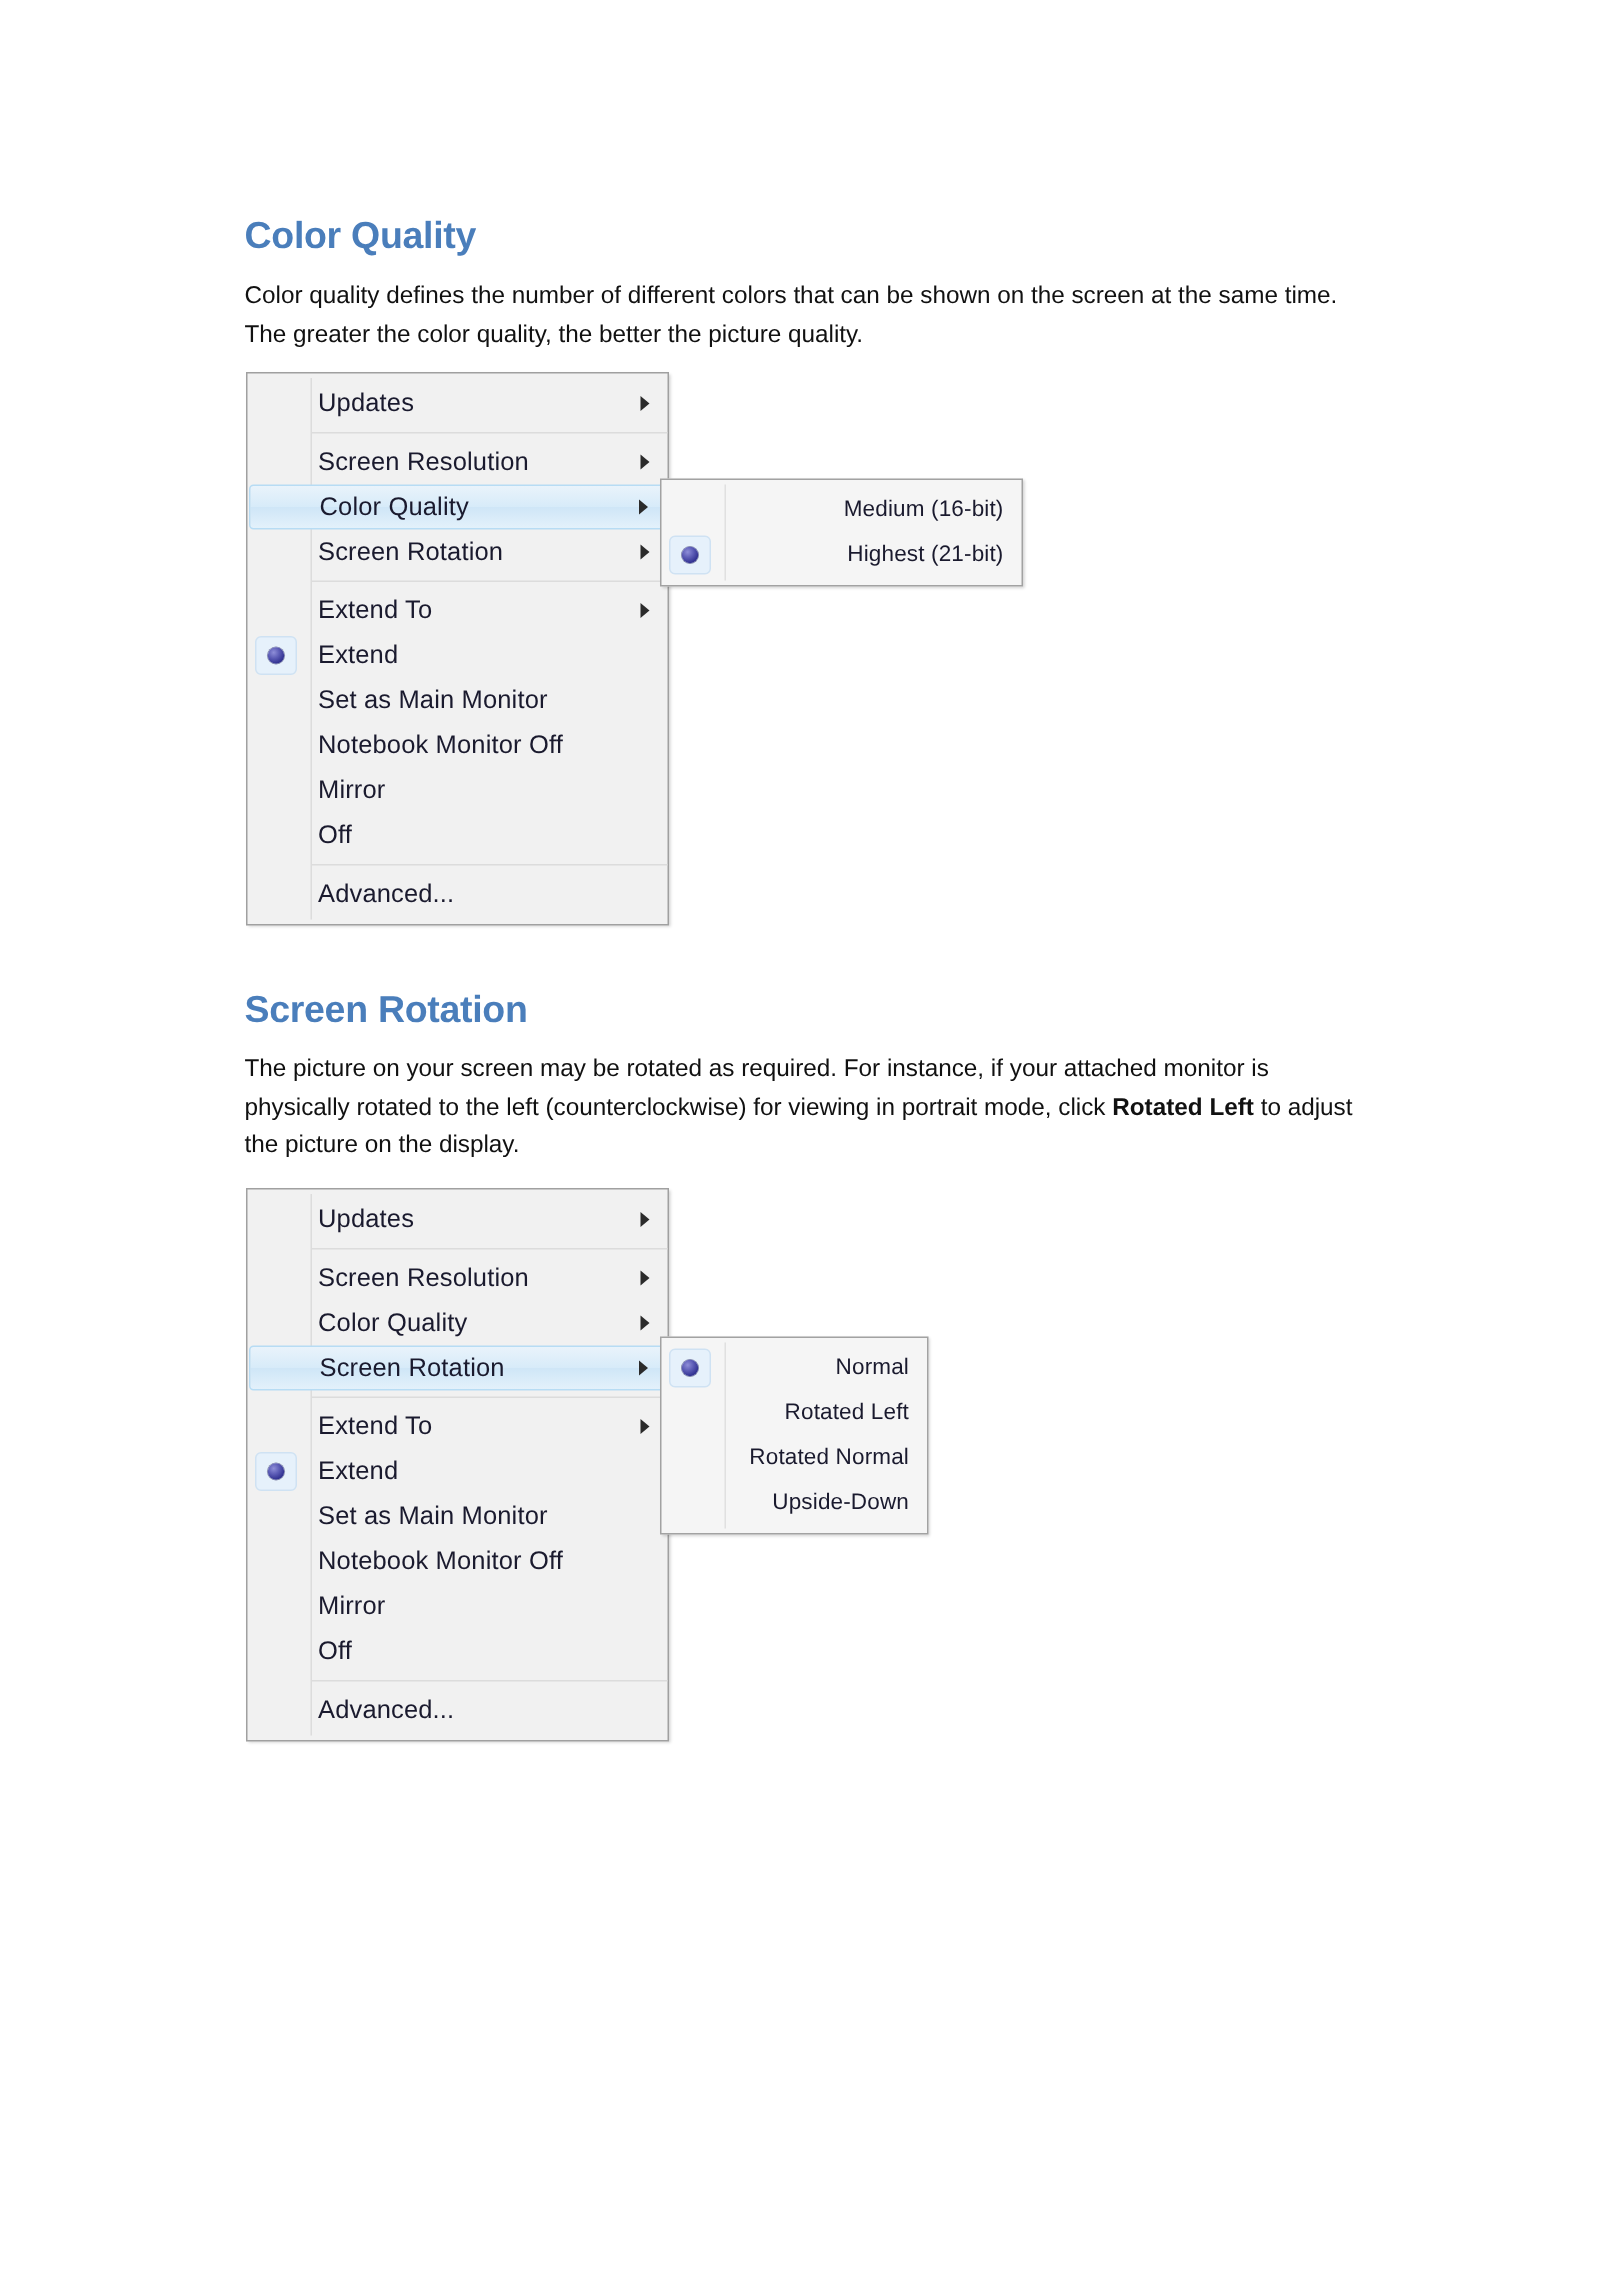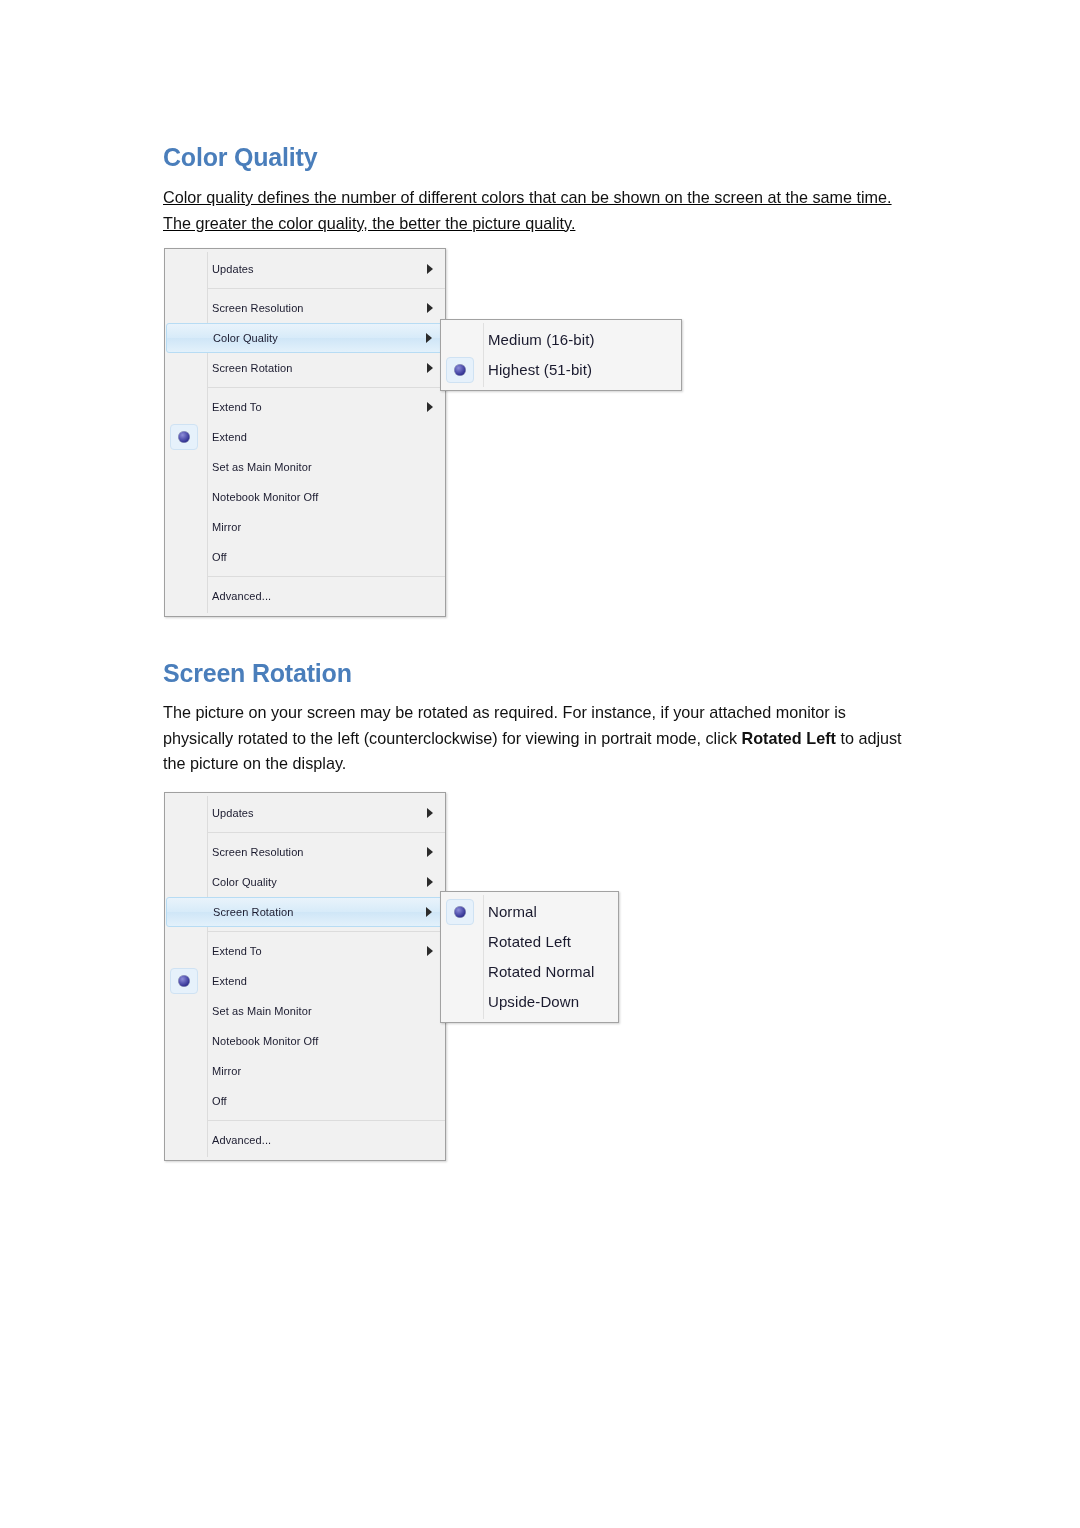--- a/index.html
+++ b/index.html
@@ -47,21 +47,21 @@
   }
   p.body-text b { font-weight: bold; }
 
   
   .menu {
     position: absolute;
     background: #f1f1f1;
     border: 1px solid #a0a0a0;
     box-shadow: 1px 1px 2px rgba(0,0,0,0.18);
     font-family: "Liberation Sans", sans-serif;
-    font-size: 11px;
+    font-size: 17px;
     color: #1a1a2e;
     box-sizing: border-box;
     padding: 5px 0 5px 0;
   }
   .menu::before {
     
     content: "";
     position: absolute;
     left: 42px;
     top: 3px;
@@ -149,40 +149,40 @@
   }
   .submenu::before {
     content: "";
     position: absolute;
     left: 42px;
     top: 3px;
     bottom: 3px;
     width: 1px;
     background: #e0e0e0;
   }
-  .submenu .menu-item { height: 30px; }
+  .submenu .menu-item { height: 30px; text-align: right; }
 
   
   #menu-color-quality { left: 164px; top: 234px; width: 282px; }
   #submenu-color-quality { left: 440px; top: 305px; width: 242px; }
 
   
   #menu-screen-rotation { left: 164px; top: 778px; width: 282px; }
   #submenu-screen-rotation { left: 440px; top: 877px; width: 179px; }
 </style>
 </head>
 <body>
 
 <div class="page">
 
   <div class="doc-section" style="top:130px;">
     <h1 class="heading">Color Quality</h1>
   </div>
 
-  <div class="doc-section" style="top:171px;text-decoration:underline;">
+  <div class="doc-section" style="top:171px;">
     <p class="body-text">Color quality defines the number of different colors that can be shown on the screen at the same time. The greater the color quality, the better the picture quality.</p>
   </div>
 
   <div class="menu" id="menu-color-quality">
     <div class="menu-item">
       <span class="label">Updates</span>
       <span class="arrow"></span>
     </div>
 
     <div class="separator"></div>
@@ -229,21 +229,21 @@
       <span class="label">Advanced...</span>
     </div>
   </div>
 
   <div class="submenu" id="submenu-color-quality">
     <div class="menu-item">
       <span class="label">Medium (16-bit)</span>
     </div>
     <div class="menu-item">
       <span class="bullet"></span>
-      <span class="label">Highest (51-bit)</span>
+      <span class="label">Highest (21-bit)</span>
     </div>
   </div>
 
   <div class="doc-section" style="top:646px;">
     <h1 class="heading">Screen Rotation</h1>
   </div>
 
   <div class="doc-section" style="top:686px;">
     <p class="body-text"><span>The picture on your screen may be rotated as required. For instance, if your attached monitor is physically rotated to the left (counterclockwise) for viewing in portrait mode, click </span><b>Rotated Left</b><span> to adjust the picture on the display.</span></p>
   </div>

